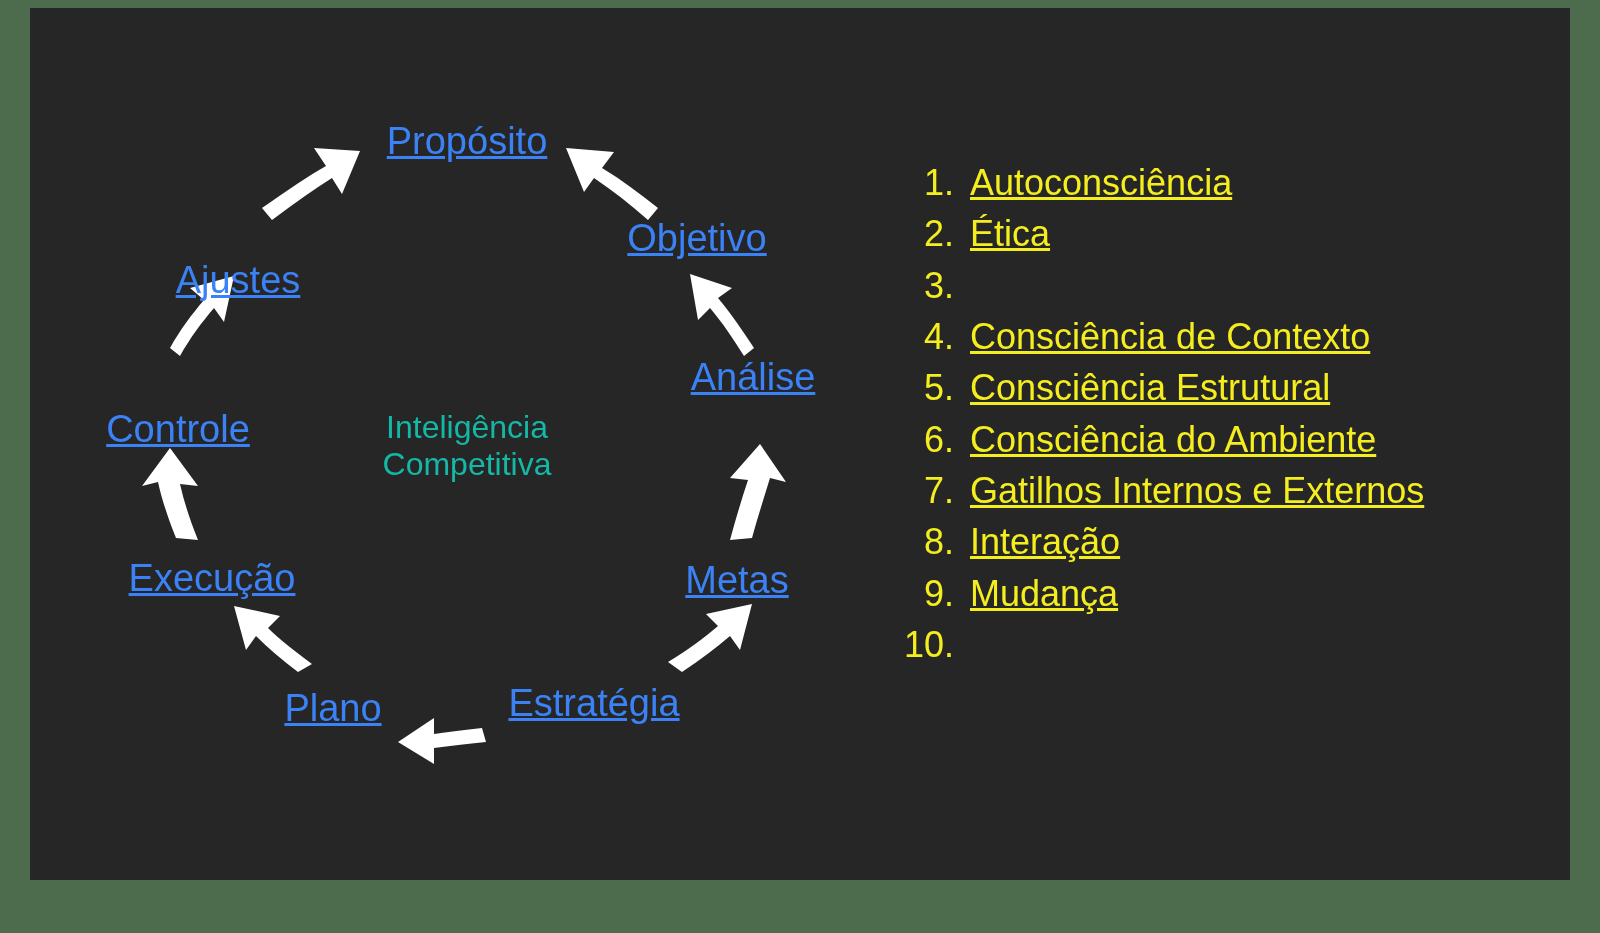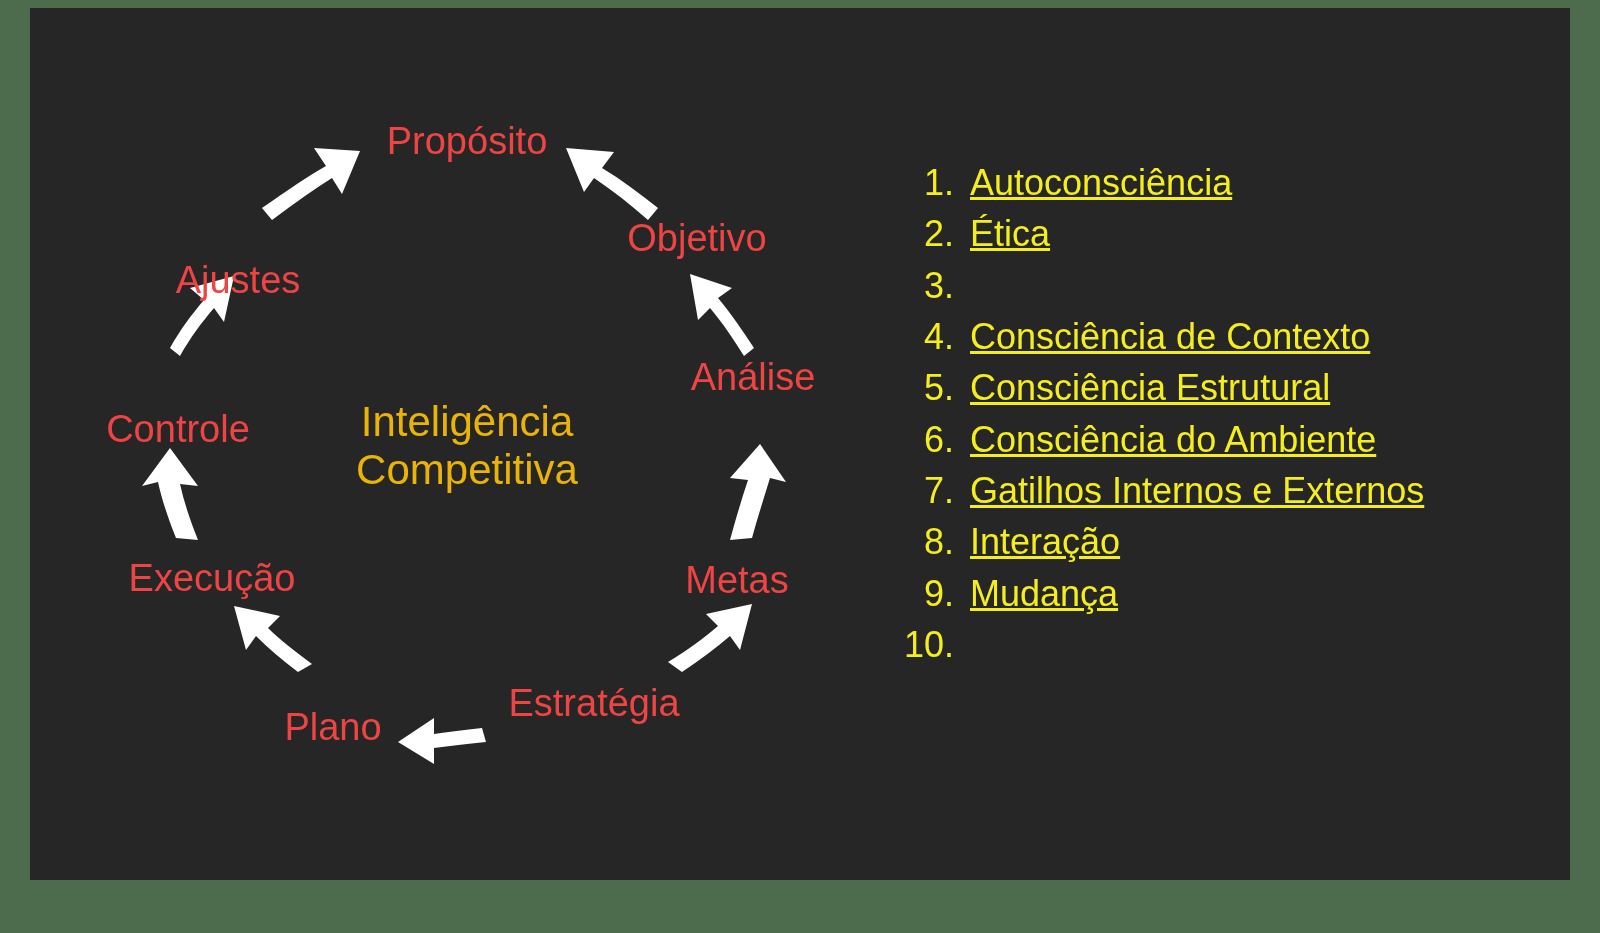--- a/index.html
+++ b/index.html
@@ -29,33 +29,34 @@
     width: 860px;
     height: 872px;
   }
   #cycle svg {
     position: absolute;
     left: 0;
     top: 0;
   }
   .node-label {
     position: absolute;
-    color: #ef4444;
+    color: #3b82f6;
     font-size: 38px;
     line-height: 1;
     white-space: nowrap;
     transform: translate(-50%, -50%);
+    text-decoration: underline;
   }
   #center-label {
     position: absolute;
     left: 437px;
     top: 438px;
     transform: translate(-50%, -50%);
-    color: #eab308;
-    font-size: 42px;
+    color: #14b8a6;
+    font-size: 32px;
     line-height: 1.15;
     text-align: center;
     white-space: nowrap;
   }
   
   #list {
     position: absolute;
     left: 862px;
     top: 155px;
     width: 660px;
@@ -126,21 +127,21 @@
           <path d="M140,340 C150,322 162,306 174,292 L160,280 L204,268 L194,314 L184,300 C172,314 160,330 150,348 Z"></path>
         </g>
       </g>
     </svg>
 
     <div class="node-label" style="left:437px; top:133px;">Propósito</div>
     <div class="node-label" style="left:667px; top:230px;">Objetivo</div>
     <div class="node-label" style="left:723px; top:369px;">Análise</div>
     <div class="node-label" style="left:707px; top:572px;">Metas</div>
     <div class="node-label" style="left:552px; top:695px;margin-left:12px;">Estratégia</div>
-    <div class="node-label" style="left:303px; top:700px;margin-top:19px;">Plano</div>
+    <div class="node-label" style="left:303px; top:700px;">Plano</div>
     <div class="node-label" style="left:182px; top:570px;">Execução</div>
     <div class="node-label" style="left:148px; top:377px;margin-top:44px;">Controle</div>
     <div class="node-label" style="left:208px; top:231px;margin-top:41px;">Ajustes</div>
 
     <div id="center-label">
       <div>Inteligência</div>
       <div>Competitiva</div>
     </div>
   </div>
 

